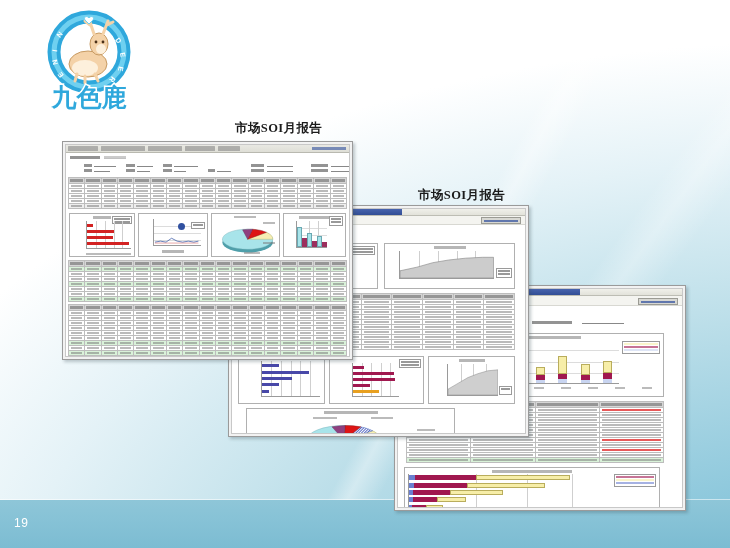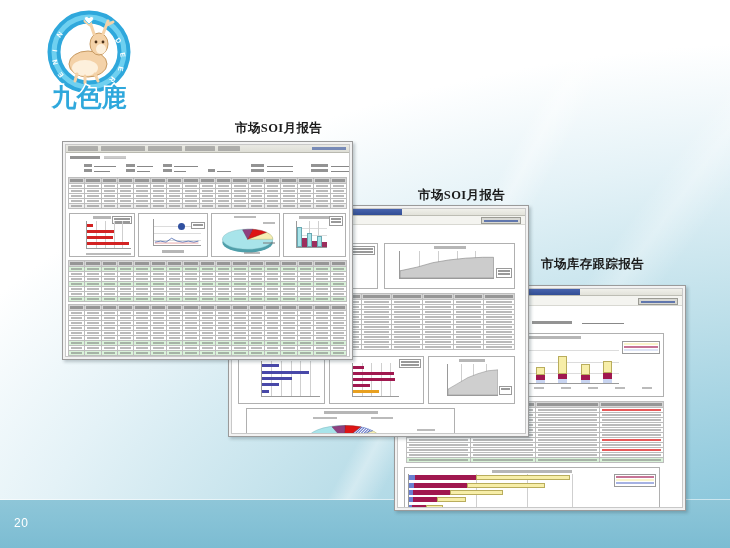--- a/index.html
+++ b/index.html
@@ -157,21 +157,20 @@
         <g>
           <text x="56" y="98" text-anchor="middle" font-family="Liberation Serif, serif" font-size="25" font-weight="bold" fill="#2fa8dc" stroke="#ffffff" stroke-width="3" paint-order="stroke">九色鹿</text>
         </g>
       </svg>
     </div>
   </div>
 
 
   <div class="caption" id="cap1">市场SOI月报告</div>
   <div class="caption" id="cap2">市场SOI月报告</div>
-  <div class="caption" id="cap3">市场库存跟踪报告</div>
 
   <div class="panel pouter" id="panel3">
     <div class="pinner">
 
       <div class="titlebar2">
         <div class="tbfill" style="width:64%"></div>
       </div>
       <div style="position:relative;height:10px;background:#f4f4f0;border-bottom:1px solid #d8d8d2;">
         <div class="linkbtn" style="top:2px;">
             <i></i>
@@ -2411,14 +2410,14 @@
               </tr>
 
         </tbody>
           </table>
       </div>
     </div>
   </div>
 
   <div id="bandline"></div>
   <div id="bottomband"></div>
-  <div id="pagenum">20</div>
+  <div id="pagenum">19</div>
 </div>
 
 </body></html>

